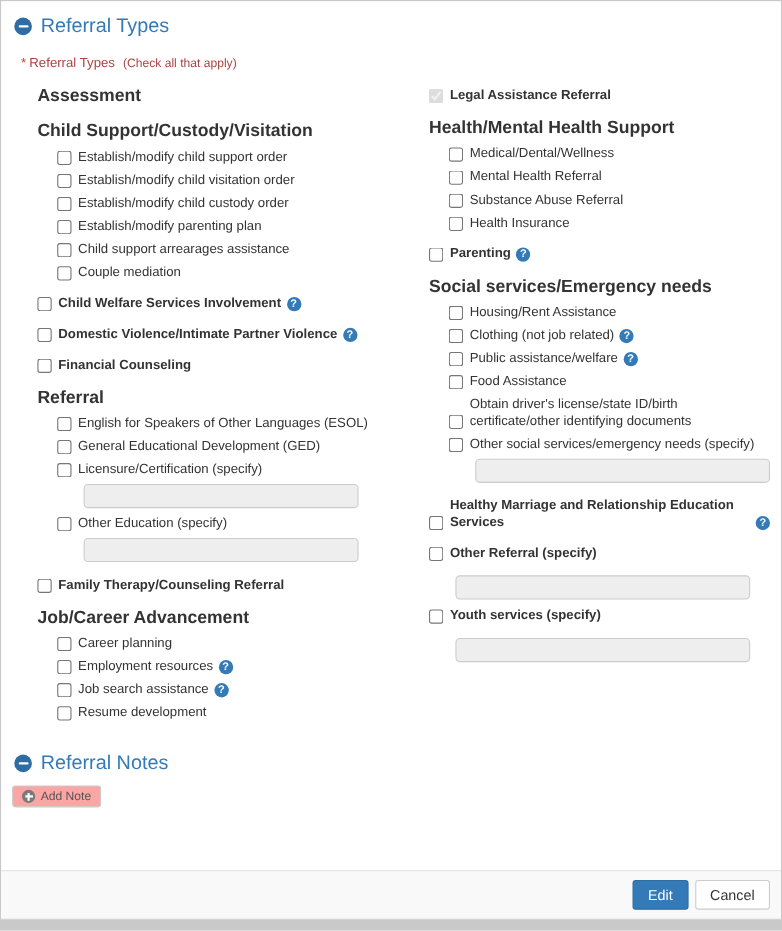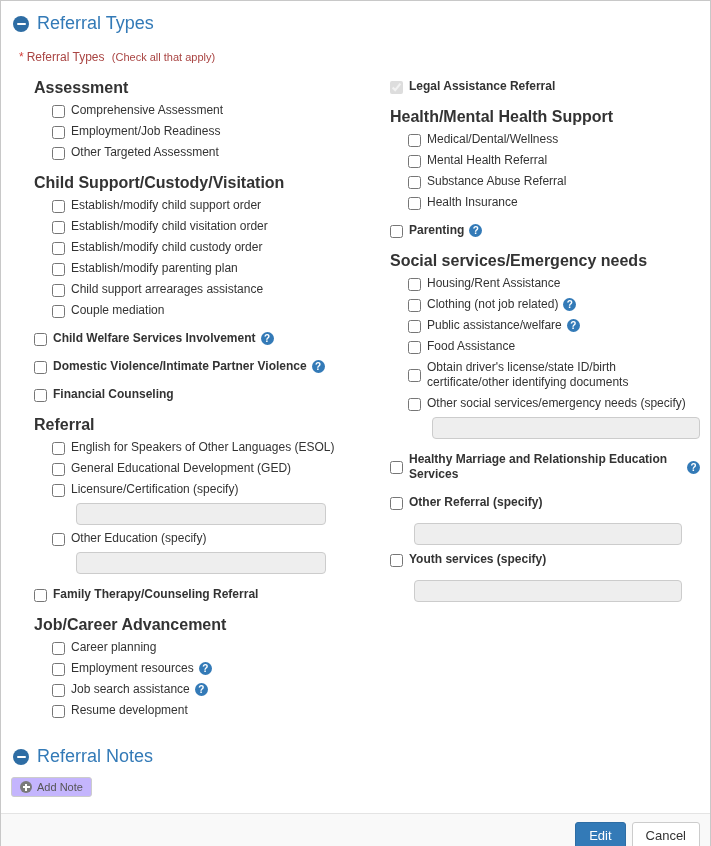--- a/index.html
+++ b/index.html
@@ -58,21 +58,21 @@
   .group-title {
     font-weight: bold;
     font-size: 16px;
     color: #333;
     margin: 14px 0 2px 0;
   }
   .col .group-title:first-child { margin-top: 7px; }
   .group-items { padding-left: 18px; }
   .check-item {
     display: flex;
-    align-items: center;
+    align-items: flex-end;
     margin: 6px 0;
     font-size: 12px;
     color: #333;
     line-height: 15px;
     cursor: pointer;
   }
   .check-item input[type=checkbox] {
     width: 13px; height: 13px;
     margin: 1px 6px 0 0;
     flex: 0 0 13px;
@@ -106,21 +106,21 @@
     font-size: 12px;
     padding: 0 6px;
     color: #333;
   }
   .col.right .spec-input { width: 268px; }
   .notes-toolbar { padding: 6px 10px 16px 10px; }
   .add-note-btn {
     display: inline-flex;
     align-items: center;
     gap: 5px;
-    background: #c4b5fd;
+    background: #fca5a5;
     border: 1px solid #ccc;
     border-radius: 3px;
     padding: 3px 8px;
     font-size: 11px;
     color: #555;
     cursor: pointer;
   }
   .plus-icon {
     width: 12px; height: 12px;
     border-radius: 50%;
@@ -160,34 +160,20 @@
   </div>
 
   <div class="required-row">
     <span class="asterisk">*</span><span class="req-label">Referral Types</span>
     <span class="hint">(Check all that apply)</span>
   </div>
 
   <div class="columns">
     <div class="col left" id="col-left">
         <div class="group-title">Assessment</div>
-        <div class="group-items">
-          <label class="check-item">
-            <input type="checkbox" style="">
-            <span class="check-label">Comprehensive Assessment</span>
-          </label>
-          <label class="check-item">
-            <input type="checkbox" style="">
-            <span class="check-label">Employment/Job Readiness</span>
-          </label>
-          <label class="check-item">
-            <input type="checkbox" style="">
-            <span class="check-label">Other Targeted Assessment</span>
-          </label>
-        </div>
         <div class="group-title">Child Support/Custody/Visitation</div>
         <div class="group-items">
           <label class="check-item">
             <input type="checkbox" style="">
             <span class="check-label">Establish/modify child support order</span>
           </label>
           <label class="check-item">
             <input type="checkbox" style="">
             <span class="check-label">Establish/modify child visitation order</span>
           </label>

